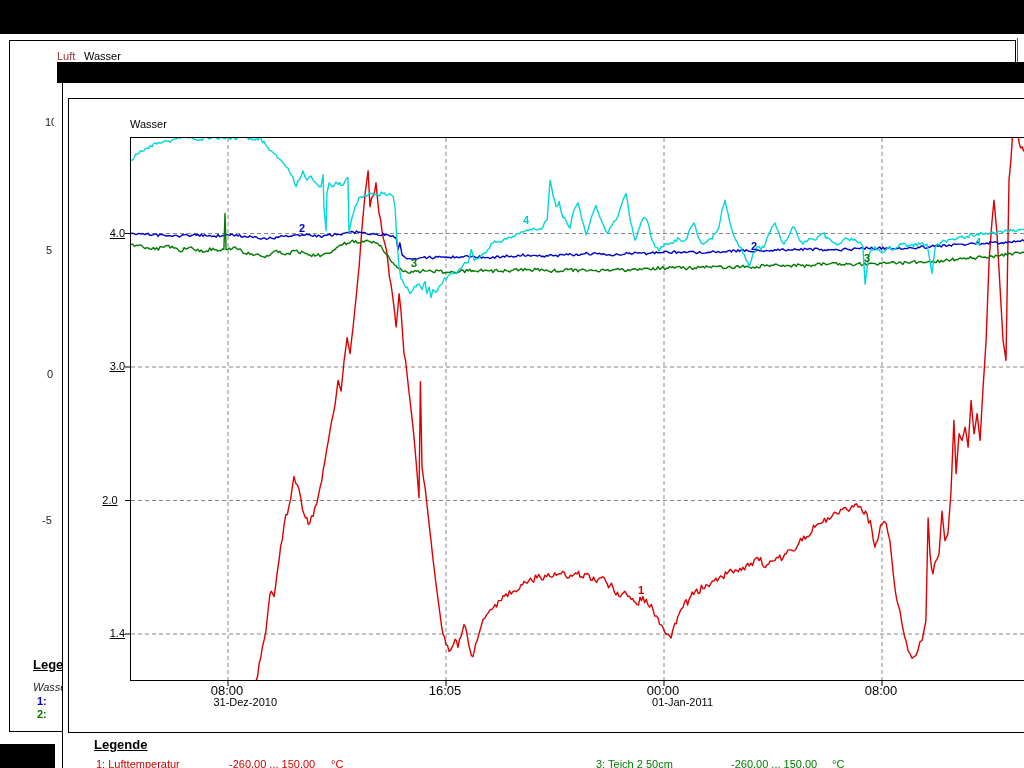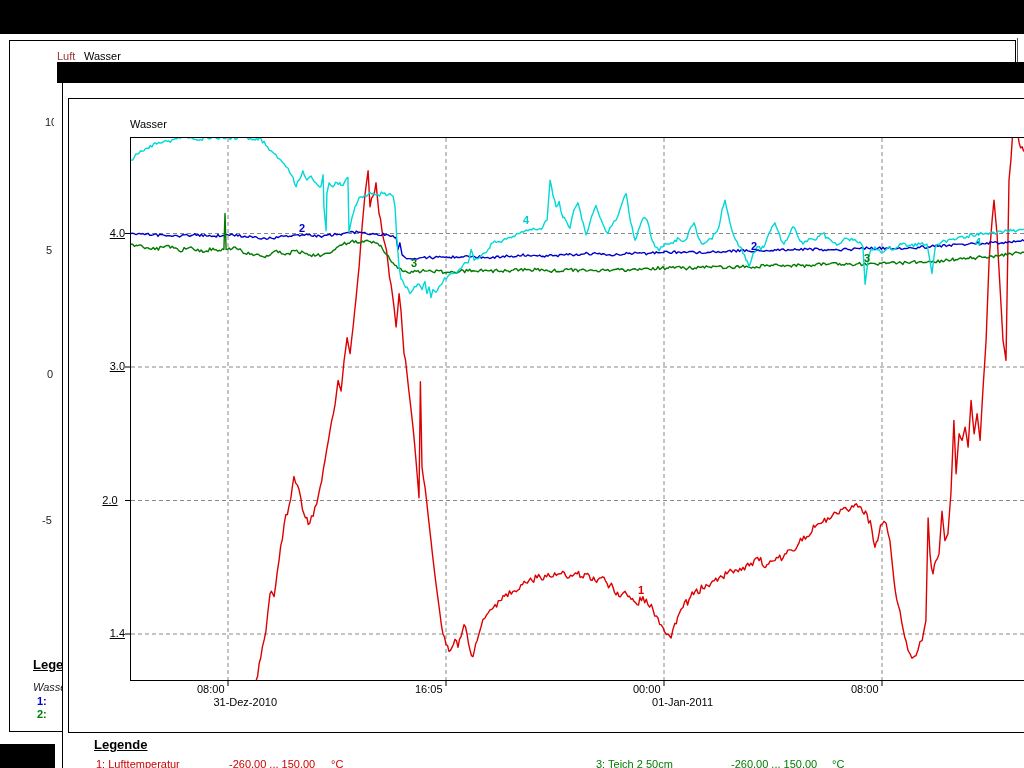--- a/index.html
+++ b/index.html
@@ -20,21 +20,21 @@
   #bg-legend-sub{left:33px;top:681px;font-style:italic;color:#222;z-index:1;}
   .bg-legend-item{left:37px;font-weight:bold;z-index:1;}
   
   #fg-titlebar{left:57px;top:62px;width:967px;height:21px;background:#000;z-index:4;}
   #fg-window{left:62px;top:64px;width:1040px;height:720px;background:#fff;border:1px solid #000;z-index:3;}
   #chart-frame{position:absolute;left:5px;top:33px;width:1035px;height:633px;border:1px solid #000;background:#fff;}
   #chart-title{position:absolute;left:61px;top:19px;font-size:11px;color:#000;}
   #plot-area{position:absolute;left:61px;top:38px;width:972px;height:542px;border:1px solid #000;}
   #plot-svg{position:absolute;left:0;top:0;overflow:visible;}
   .ylabel{position:absolute;left:26px;width:30px;text-align:right;font-size:11px;text-decoration:underline;}
-  .xlabel{position:absolute;width:60px;text-align:left;font-size:11px;top:584px;}
+  .xlabel{position:absolute;width:60px;text-align:center;font-size:13px;top:584px;}
   .xdate{position:absolute;width:100px;text-align:right;font-size:11px;top:597px;}
   
   #fg-legend-title{position:absolute;left:31px;top:672px;font-weight:bold;text-decoration:underline;font-size:13px;}
   .leg-part{position:absolute;top:693px;white-space:nowrap;font-size:11px;}
 </style>
 </head>
 <body>
 
 <div id="top-bar" class="abs"></div>
 

